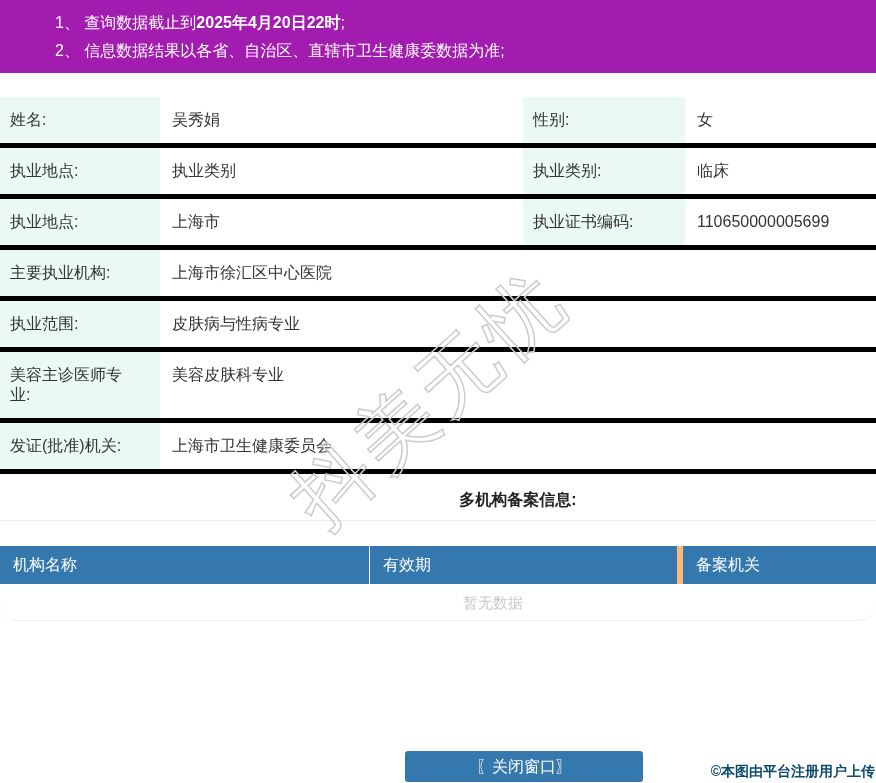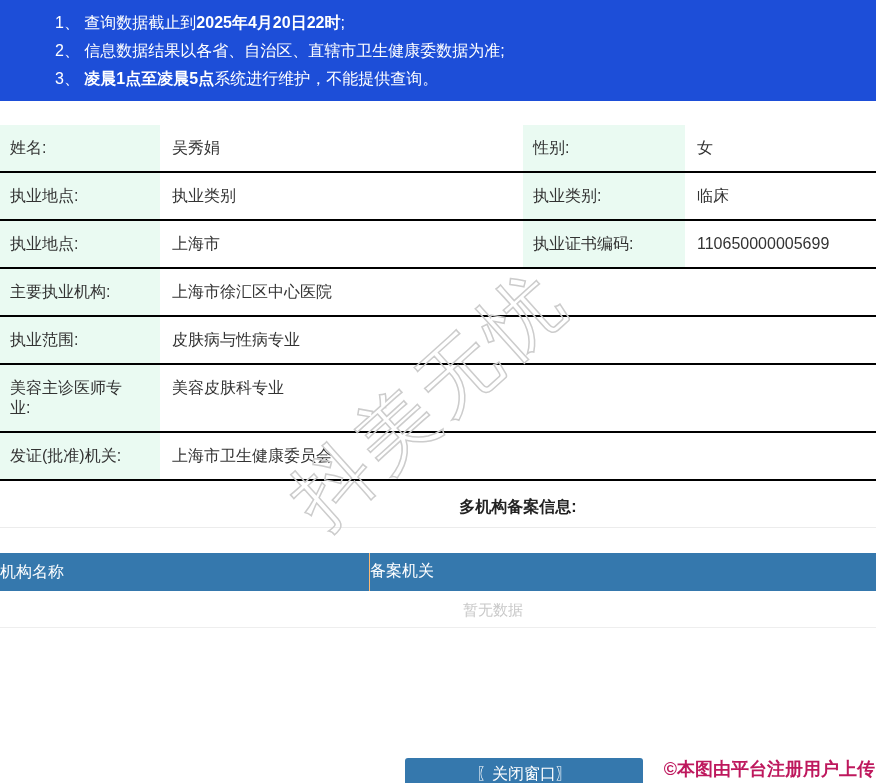--- a/index.html
+++ b/index.html
@@ -8,39 +8,39 @@
     height: 783px;
     position: relative;
     overflow: hidden;
     background: #ffffff;
     font-family: "Liberation Sans", "DejaVu Sans", sans-serif;
     color: #333333;
   }
 
   
   .notice {
-    background: #1d4ed8;
+    background: #a21caf;
     color: #ffffff;
     padding: 9px 10px 8px 55px;
     font-size: 16px;
     line-height: 28px;
   }
   .notice .line { white-space: nowrap; }
   .notice .seg-bold { font-weight: bold; }
 
   
   table.profile {
     width: 876px;
     margin-top: 24px;
     border-collapse: collapse;
     table-layout: fixed;
     font-size: 16px;
   }
   table.profile td {
-    border-bottom: 2px solid #000000;
+    border-bottom: 5px solid #000000;
     vertical-align: top;
     padding: 13px 10px 13px 12px;
     line-height: 20px;
   }
   table.profile td.lbl {
     background: #eafaf2;
     padding: 13px 30px 13px 10px;
   }
   col.c-lbl1 { width: 160px; }
   col.c-val1 { width: 363px; }
@@ -59,32 +59,33 @@
   .org-header {
     margin-top: 25px;
     display: flex;
     width: 876px;
     height: 38px;
     background: #3578ad;
     color: #ffffff;
     font-size: 16px;
     line-height: 38px;
   }
-  .org-header .hc { overflow: hidden; }
+  .org-header .hc { padding-left: 13px; overflow: hidden; }
   .org-header .hc1 { width: 369px; }
   .org-header .hc2 { width: 308px; border-left: 1px solid #ffffff; }
-  .org-header .hc3 { flex: 1; border-left: 1px solid #fdba74; font-family: Liberation Mono, monospace; }
+  .org-header .hc3 { flex: 1; border-left: 6px solid #fdba74; }
   .org-empty {
     height: 37px;
     line-height: 37px;
     text-align: center;
     padding-left: 110px;
     color: #c9c9c9;
     font-size: 15px;
     border-bottom: 1px solid #eeeeee;
+    border-radius: 18px;
   }
 
   
   .close-btn {
     display: block;
     margin-top: 130px;
     margin-left: 405px;
     width: 238px;
     height: 31px;
     background: #3578ad;
@@ -94,23 +95,23 @@
     border: none;
     border-radius: 3px;
     cursor: pointer;
     line-height: 29px;
     text-align: center;
   }
   .upload-note {
     position: absolute;
     right: 1px;
     bottom: 2px;
-    font-size: 18px;
+    font-size: 14px;
     font-weight: bold;
-    color: #be185d;
+    color: #0c4a6e;
     text-shadow: -1px -1px 0 #fff, 1px -1px 0 #fff, -1px 1px 0 #fff, 1px 1px 0 #fff;
   }
 
   
   .watermark-diag {
     position: absolute;
     left: 430px;
     top: 400px;
     transform: translate(-50%, -50%) rotate(-42deg);
     font-size: 78px;
@@ -121,21 +122,20 @@
     pointer-events: none;
     z-index: 50;
   }
 </style>
 </head>
 <body>
 
 <div class="notice">
   <div class="line"><span>1、</span> <span>查询数据截止到</span><span class="seg-bold">2025年4月20日22时</span><span>;</span></div>
   <div class="line"><span>2、</span> <span>信息数据结果以各省、自治区、直辖市卫生健康委数据为准;</span><span class="seg-bold"></span><span></span></div>
-  <div class="line"><span>3、</span> <span></span><span class="seg-bold">凌晨1点至凌晨5点</span><span>系统进行维护，不能提供查询。</span></div>
 </div>
 
 <table class="profile">
   <colgroup>
       <col class="c-lbl1">
       <col class="c-val1">
       <col class="c-lbl2">
       <col class="c-val2">
     </colgroup>
   <tbody>
@@ -173,20 +173,21 @@
     <td class="lbl">发证(批准)机关:</td>
     <td colspan="3">上海市卫生健康委员会</td>
   </tr>
 </tbody>
   </table>
 
 <div class="section-title">多机构备案信息:</div>
 
 <div class="org-header">
   <div class="hc hc1">机构名称</div>
+  <div class="hc hc2">有效期</div>
   <div class="hc hc3">备案机关</div>
 </div>
 <div class="org-empty">暂无数据</div>
 
 <button class="close-btn">〖关闭窗口〗</button>
 
 <div class="upload-note">©本图由平台注册用户上传</div>
 
 <div class="watermark-diag">抖美无忧</div>
 

